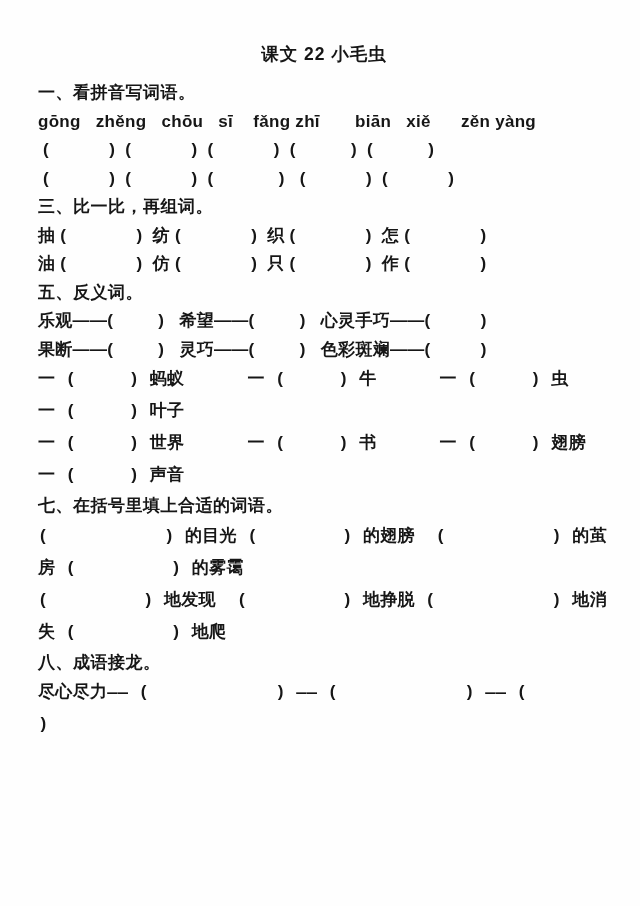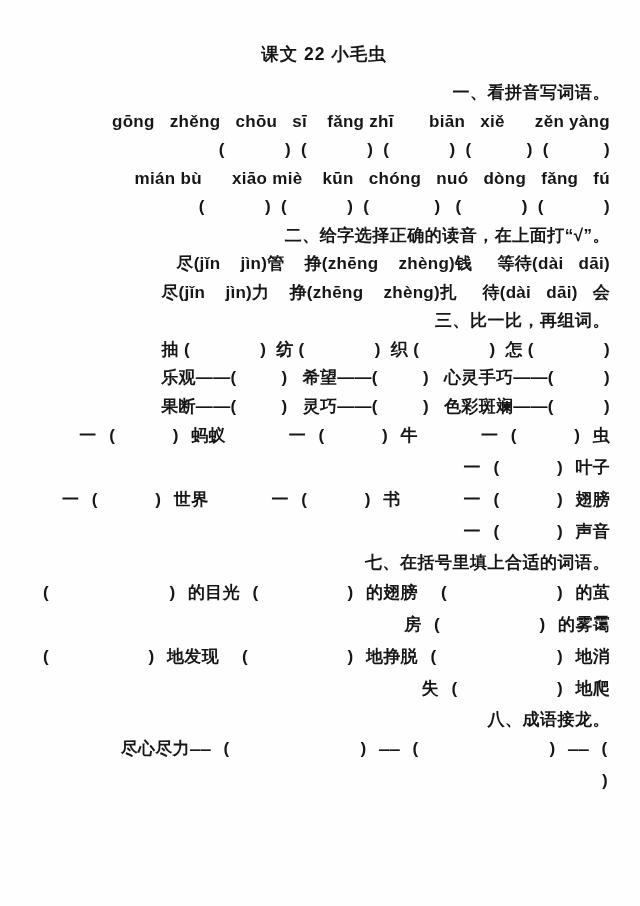--- a/index.html
+++ b/index.html
@@ -34,50 +34,46 @@
     letter-spacing: 0.3px;
   }
   .heading {
     letter-spacing: 0.5px;
   }
   .tall {
     line-height: 32px;
     min-height: 32px;
     font-family: Liberation Mono, monospace;
   }
-  section { margin: 0; padding: 0; text-align: right; }
+  section { margin: 0; padding: 0; }
 </style>
 </head>
 <body>
 
 <div class="page">
 
   <div class="title">课文 22 小毛虫</div>
 
   <section>
     <div class="line heading">一、看拼音写词语。</div>
     <div class="line">gōng   zhěng   chōu   sī    fǎng zhī       biān   xiě      zěn yàng</div>
     <div class="line"> (            )  (            )  (            )  (           )  (           )</div>
-    <div class="line">   mián bù      xiāo miè    kūn   chóng   nuó   dòng   fǎng   fú</div>
     <div class="line"> (            )  (            )  (             )   (            )  (            )</div>
   </section>
 
-  <section>
-    <div class="line heading">二、给字选择正确的读音，在上面打“√”。</div>
-    <div class="line">尽(jǐn    jìn)管    挣(zhēng    zhèng)钱     等待(dài   dāi)</div>
-    <div class="line">尽(jǐn    jìn)力    挣(zhēng    zhèng)扎     待(dài   dāi)   会</div>
-  </section>
 
   <section>
     <div class="line heading">三、比一比，再组词。</div>
     <div class="line">抽 (              )  纺 (              )  织 (              )  怎 (              )</div>
+    <div class="line">油 (              )  仿 (              )  只 (              )  作 (              )</div>
   </section>
 
 
   <section>
+    <div class="line heading">五、反义词。</div>
     <div class="line">乐观——(         )   希望——(         )   心灵手巧——(          )</div>
     <div class="line">果断——(         )   灵巧——(         )   色彩斑斓——(          )</div>
   </section>
 
   <section>
     <div class="line tall">一 (     ) 蚂蚁      一 (     ) 牛      一 (     ) 虫    一 (     ) 叶子</div>
     <div class="line tall">一 (     ) 世界      一 (     ) 书      一 (     ) 翅膀    一 (     ) 声音</div>
   </section>
 
   <section>

